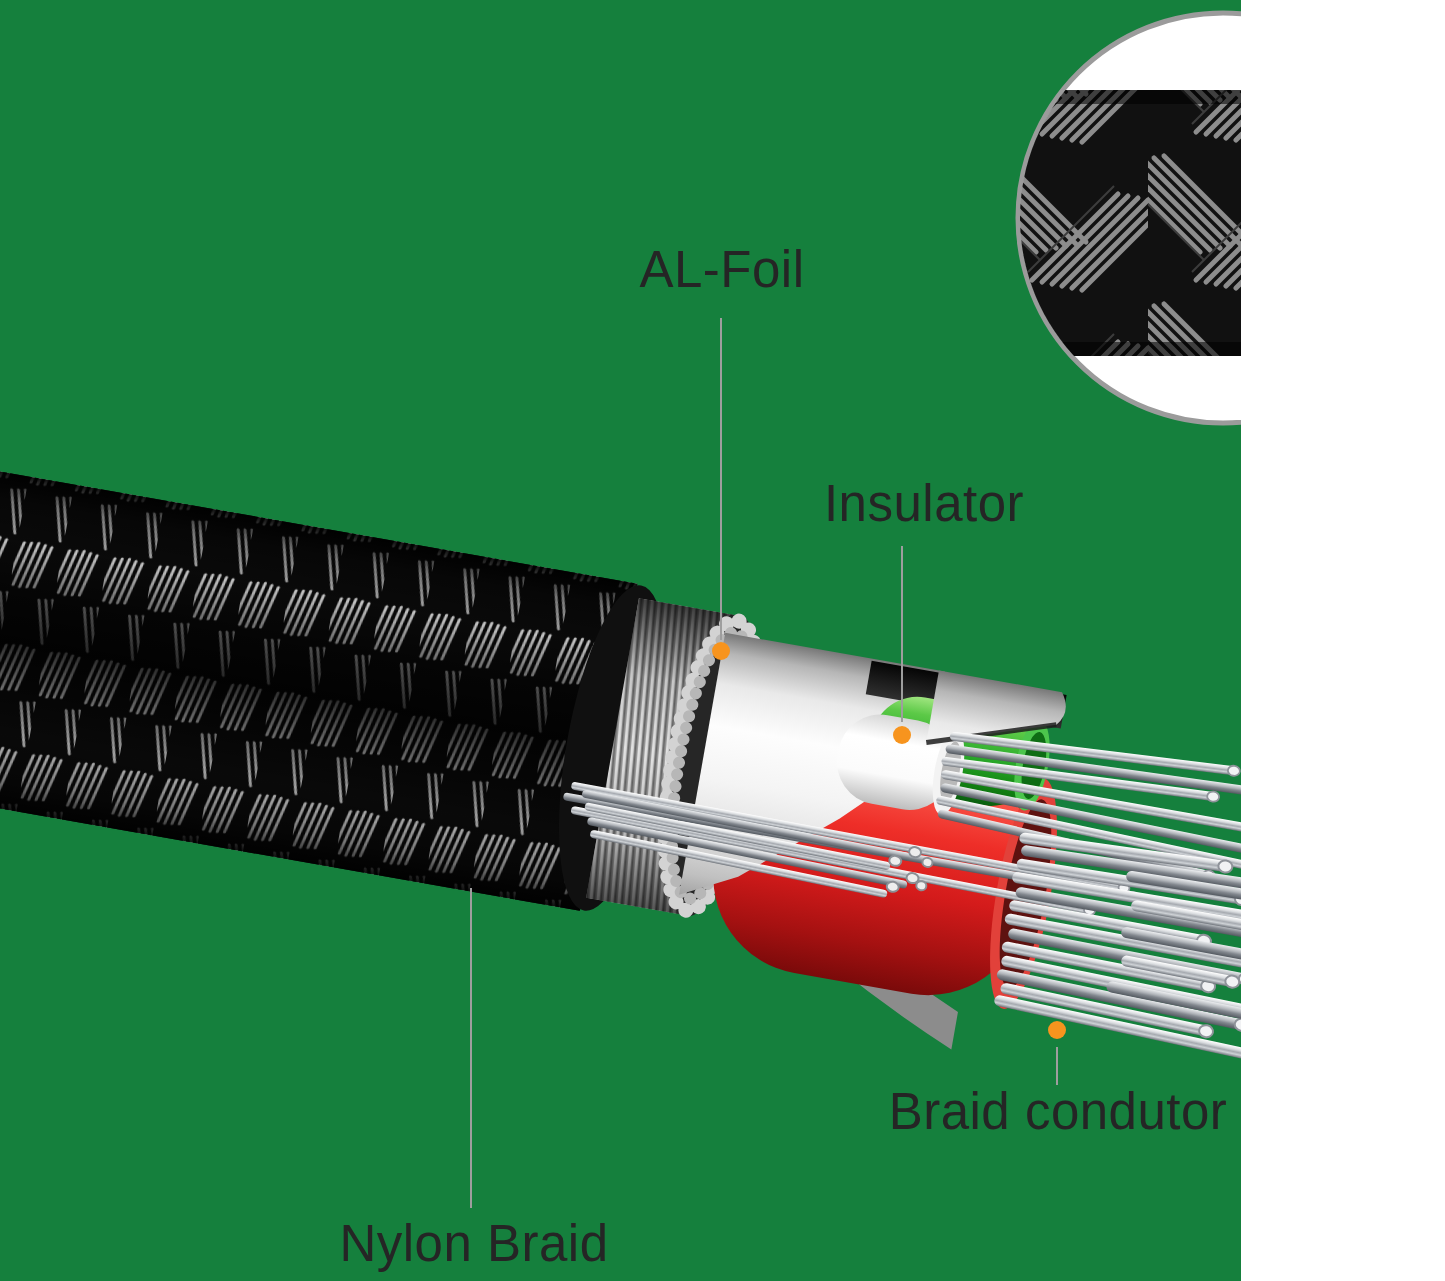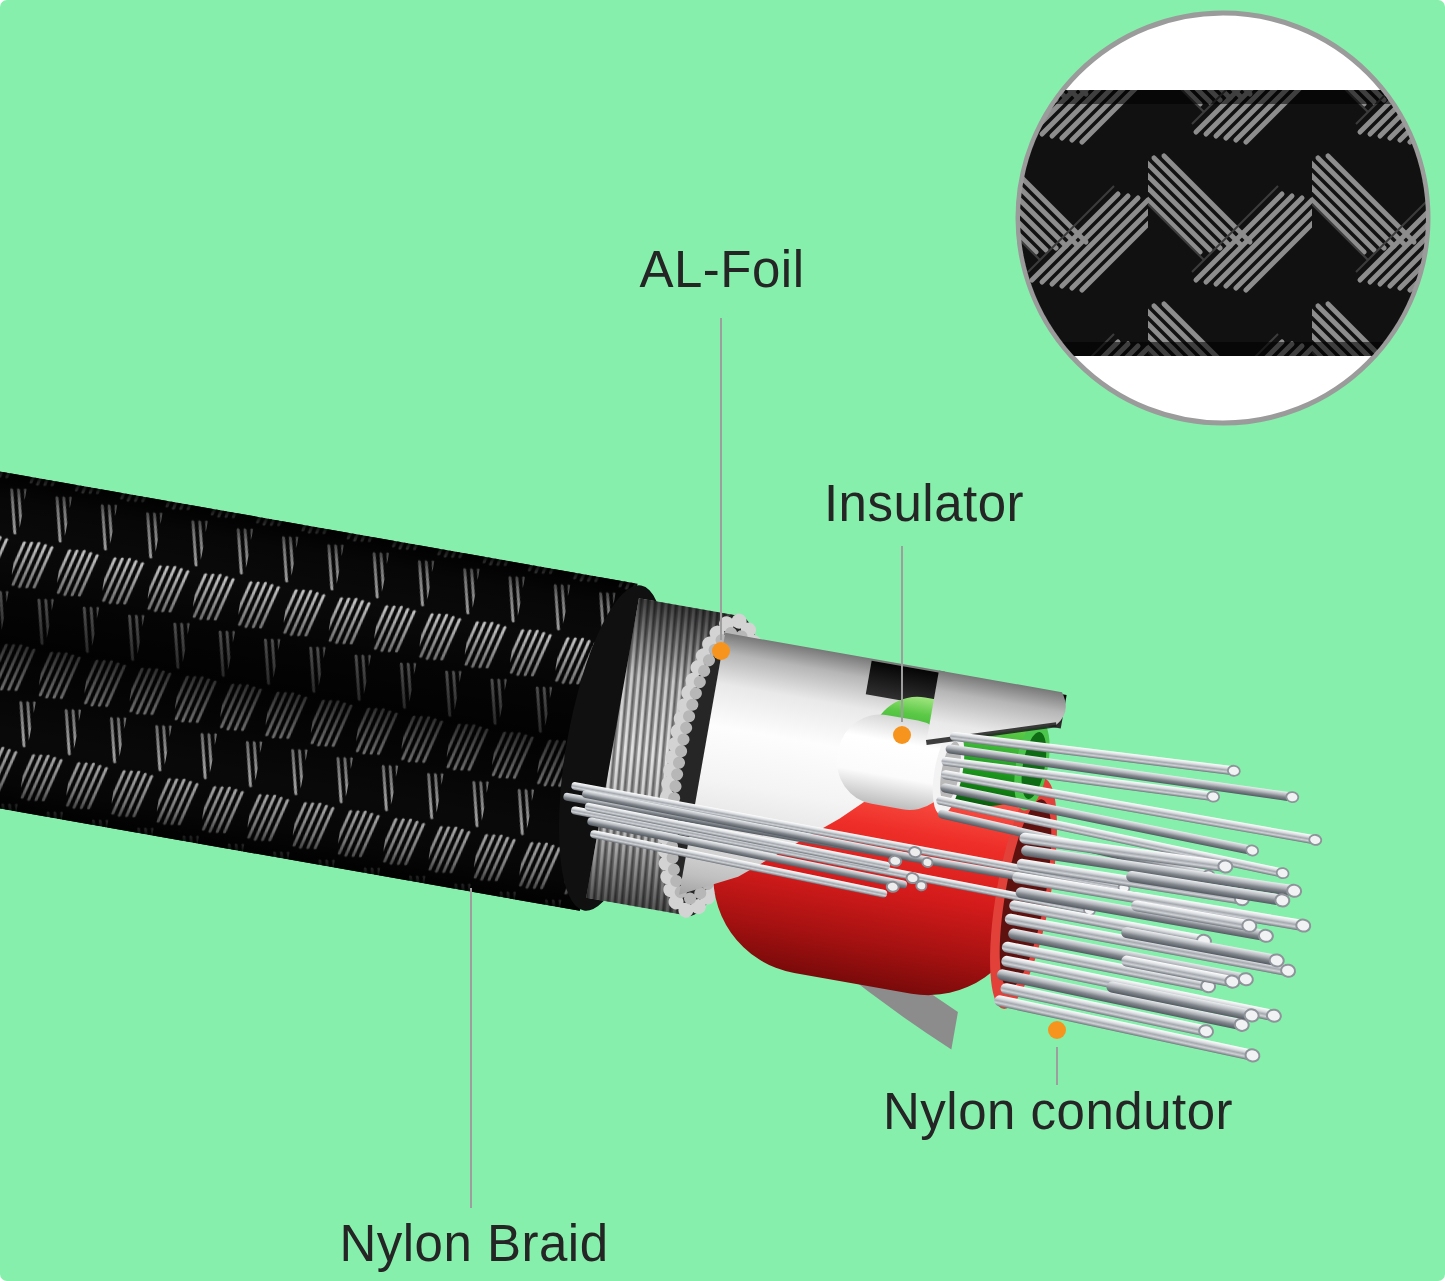--- a/index.html
+++ b/index.html
@@ -1,17 +1,17 @@
 <!DOCTYPE html>
 <html><head>
 <meta charset="utf-8">
 <style>
   html,body{margin:0;padding:0;background:#ffffff;}
-  .stage{position:relative;width:1445px;height:1281px;background:#86efac;overflow:hidden;
-         font-family:"Liberation Sans",sans-serif;border-radius:7px;}
+  .stage{position:relative;width:1241px;height:1281px;background:#15803d;overflow:hidden;
+         font-family:"Liberation Sans",sans-serif;}
   .art{position:absolute;left:0;top:0;}
   .callout-label{position:absolute;transform:translateX(-50%);white-space:nowrap;
     font-size:51px;line-height:1.05;font-weight:400;letter-spacing:.5px;color:#252525;}
   .leader{position:absolute;width:2px;background:#9e9e9e;}
   .marker{position:absolute;width:18px;height:18px;border-radius:50%;background:#F7941E;}
 </style>
 </head>
 <body>
 
 <div class="stage">
@@ -338,20 +338,20 @@
   </svg>
 
   <div class="callout-label" style="left:722px; top:243px;">AL-Foil</div>
   <div class="leader" style="left:720px; top:318px; height:322px;"></div>
   <div class="marker" style="left:712px; top:642px;"></div>
 
   <div class="callout-label" style="left:910px; top:477px;margin-left:14px;">Insulator</div>
   <div class="leader" style="left:901px; top:546px; height:176px;"></div>
   <div class="marker" style="left:893px; top:726px;"></div>
 
-  <div class="callout-label" style="left:1058px; top:1085px;">Nylon condutor</div>
+  <div class="callout-label" style="left:1058px; top:1085px;">Braid condutor</div>
   <div class="leader" style="left:1056px; top:1047px; height:38px;"></div>
   <div class="marker" style="left:1048px; top:1021px;"></div>
 
   <div class="callout-label" style="left:474px; top:1217px;">Nylon Braid</div>
   <div class="leader" style="left:470px; top:888px; height:320px;"></div>
 
 </div>
 
 </body></html>

